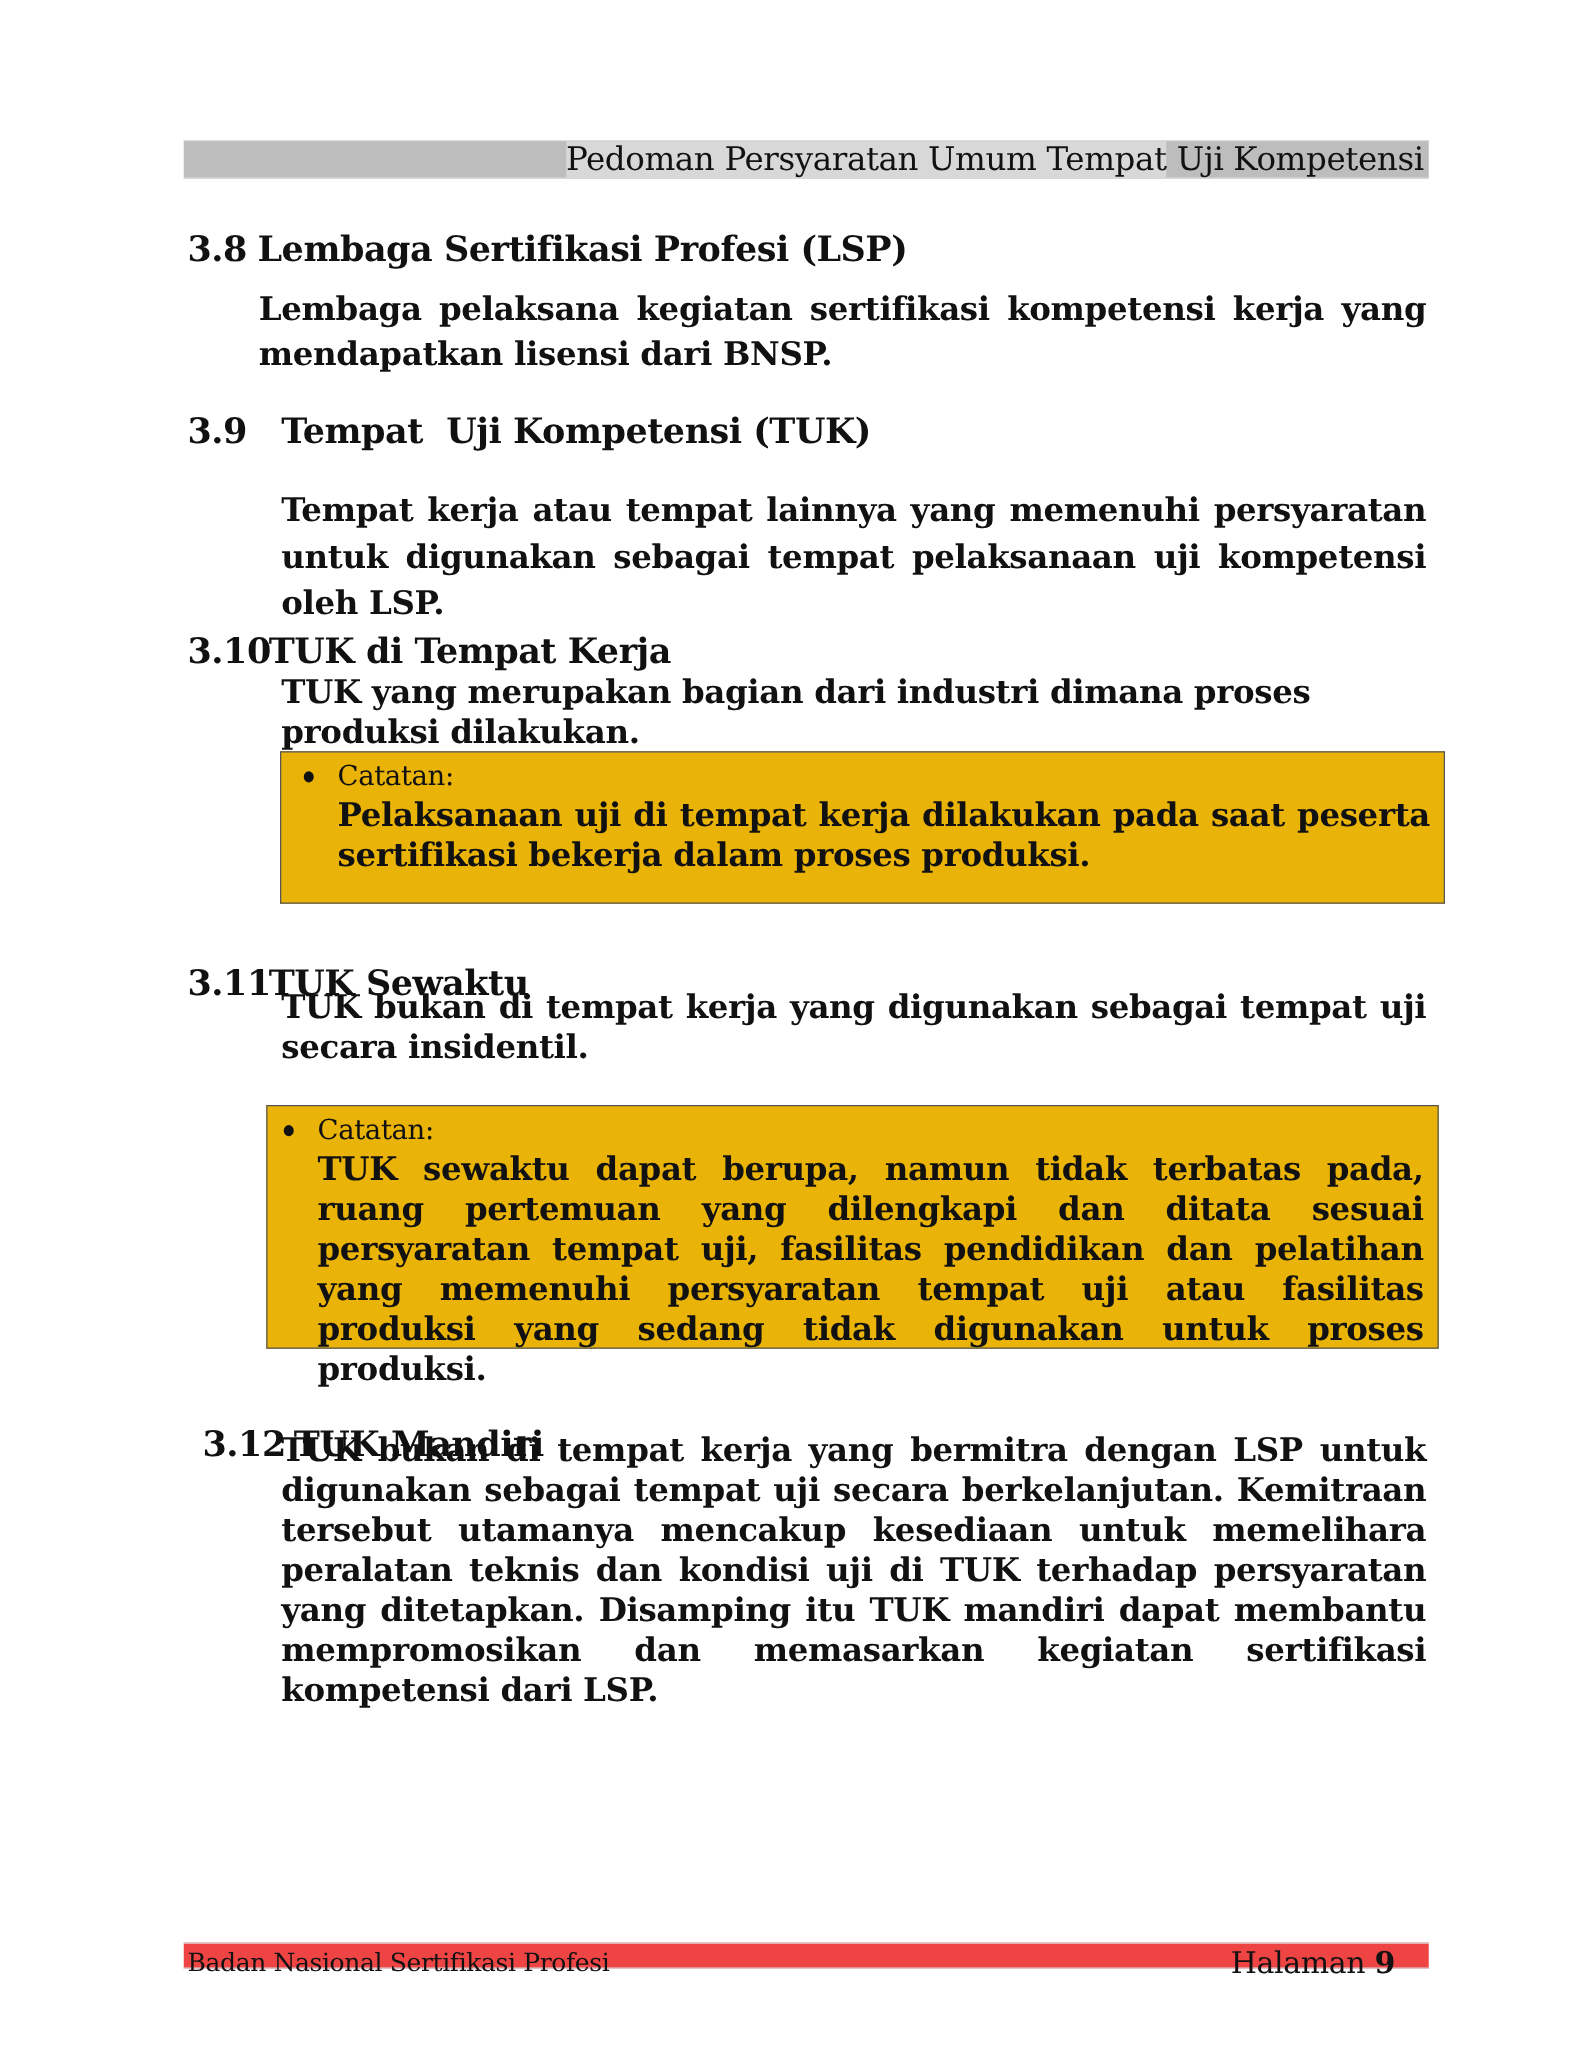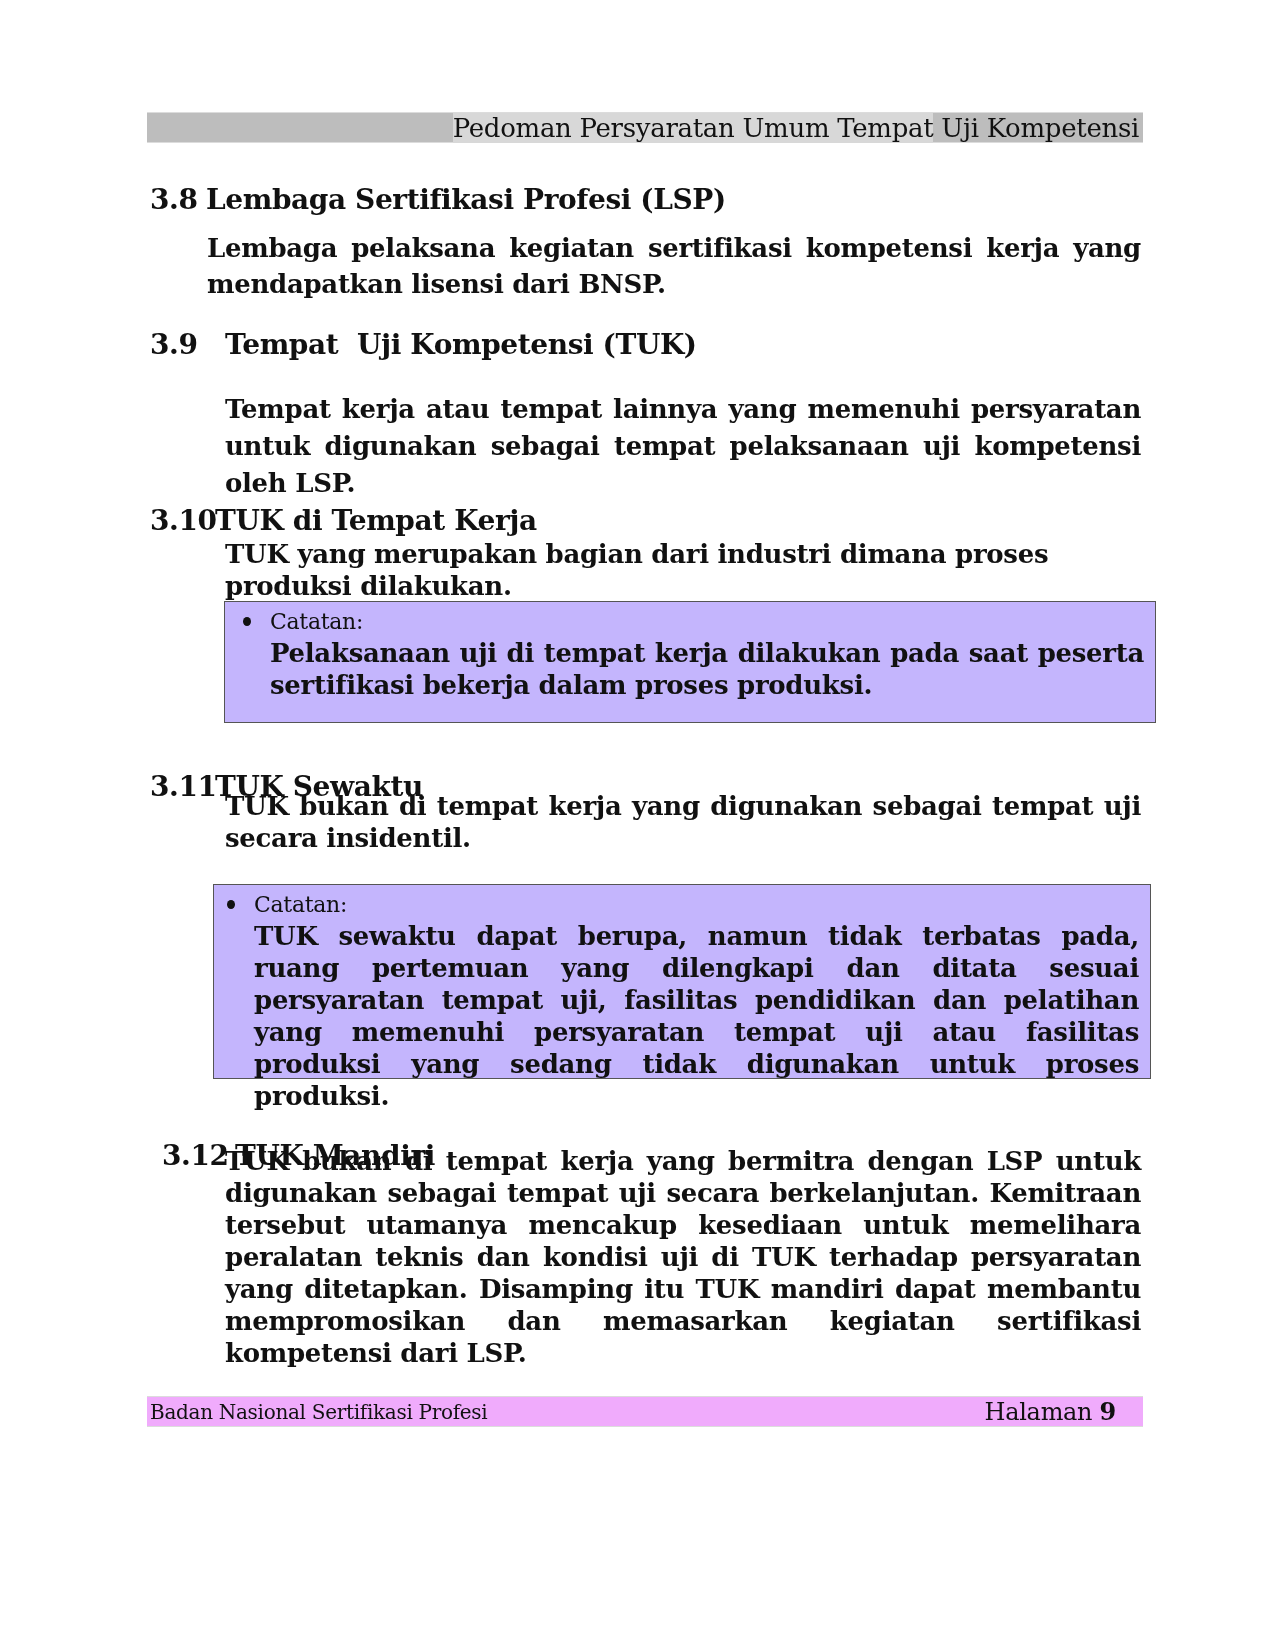--- a/index.html
+++ b/index.html
@@ -13,37 +13,37 @@
     left: 147px; top: 112px; width: 996px; height: 31px;
     background: #bdbdbd; border-top: 1px solid #dcdcdc; border-bottom: 1px solid #dcdcdc;
     box-sizing: border-box;
   }
   .hdr-text {
     position: absolute; right: 4px; top: 2px; font-size: 26px; line-height: 26px;
     white-space: nowrap; letter-spacing: -0.3px;
   }
   .hdr-hl { background: #d8d8d8; }
   .ftr-bar {
-    left: 147px; top: 1396px; width: 996px; height: 31px;
-    background: #f0abfc; border-top: 1px solid #dcdcdc; border-bottom: 1px solid #dcdcdc;
+    left: 147px; top: 1554px; width: 996px; height: 21px;
+    background: #ef4444; border-top: 1px solid #dcdcdc; border-bottom: 1px solid #dcdcdc;
     box-sizing: border-box;
   }
   .ftr-left { position: absolute; left: 3px; top: 2px; font-size: 20px; line-height: 26px; letter-spacing: -0.3px; }
   .ftr-right { position: absolute; right: 27px; top: 2px; font-size: 24px; line-height: 26px; letter-spacing: -0.3px; }
   .ftr-right b { font-weight: bold; }
   h2 {
     margin: 0; font-size: 28px; font-weight: bold; line-height: 30px; white-space: nowrap;
     letter-spacing: -0.4px;
   }
   .num { display: inline-block; }
   p {
     margin: 0; font-size: 26px; text-align: justify; letter-spacing: -0.3px; font-weight: bold;
   }
   .note-box {
-    border: 1.5px solid #555555; box-sizing: border-box; background: #c4b5fd;
+    border: 1.5px solid #555555; box-sizing: border-box; background: #eab308;
   }
   .note-item { position: relative; font-size: 22px; letter-spacing: -0.3px; }
   .bullet {
     position: absolute; left: -27px; top: 11px; width: 8px; height: 9px;
     border-radius: 50%; background: #111;
   }
 </style>
 </head>
 <body>
 

